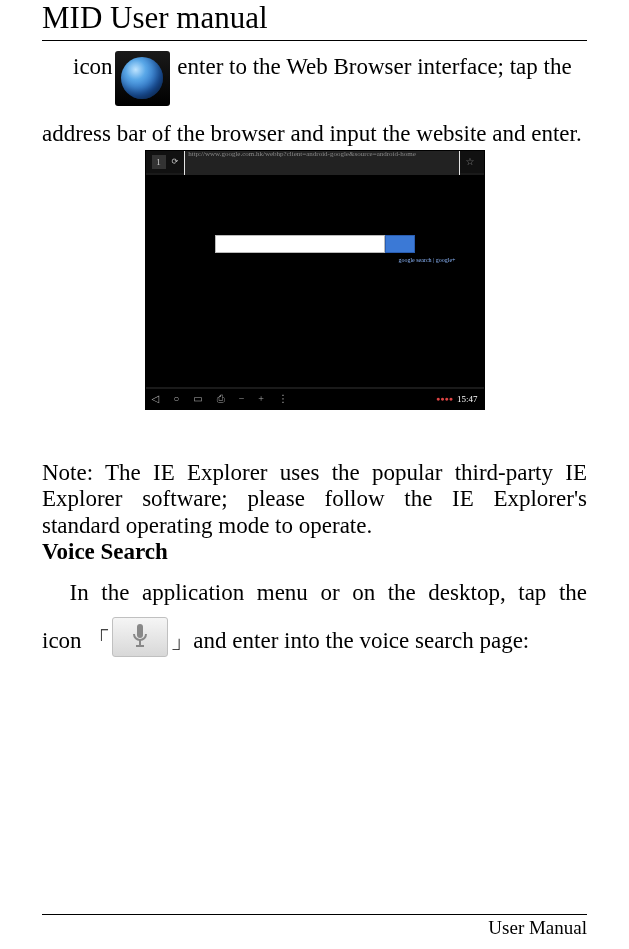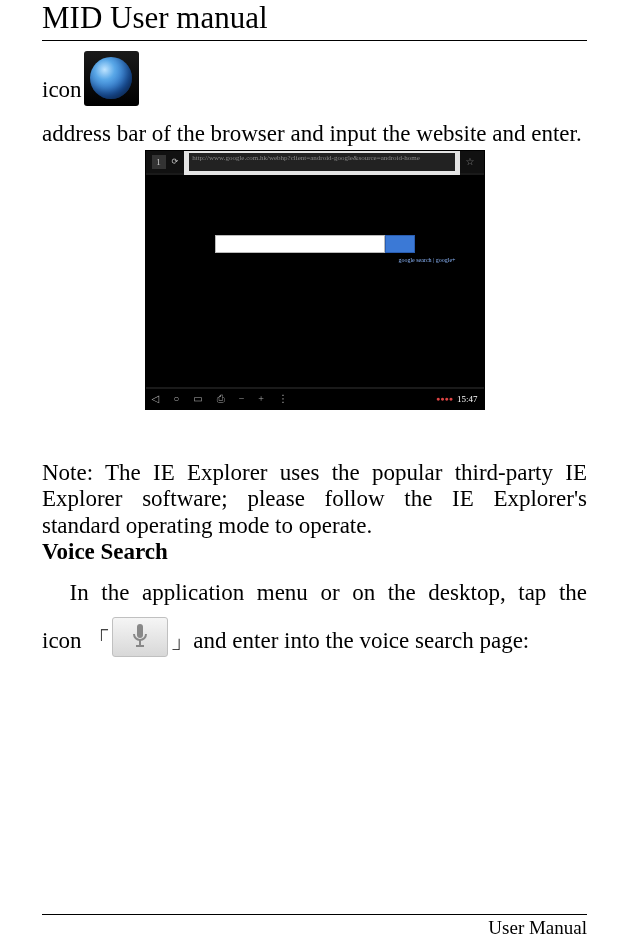--- a/index.html
+++ b/index.html
@@ -22,22 +22,22 @@
     margin-bottom: 10px;
   }
   .body-text {
     font-size: 23px;
     line-height: 1.38;
     text-align: justify;
   }
   .para1 {
     display: flex;
     flex-wrap: wrap;
-    align-items: flex-end;
     margin-bottom: 12px;
+    margin-left: 31px;
   }
   .inline-icon {
     display: inline-block;
     vertical-align: middle;
   }
   .browser-icon {
     width: 55px;
     height: 55px;
     background: linear-gradient(to bottom, #1a1a1a 0%, #000 100%);
     border-radius: 3px;
@@ -83,21 +83,21 @@
     width: 14px; height: 14px;
     background: #333;
     color: #ccc;
     display: flex; align-items: center; justify-content: center;
     font-size: 9px;
   }
   .ss-url {
     flex: 1;
     height: 28px;
     background: #222;
-    border: 5px solid #e5e5e5;
+    border: 1px solid #e5e5e5;
     color: #888;
     font-size: 7px;
     line-height: 10px;
     padding: 0 3px;
     white-space: nowrap;
     overflow: hidden;
   }
   .ss-bookmark {
     width: 12px; height: 12px;
     color: #888;
@@ -224,20 +224,21 @@
 
 <div class="header-title">MID User manual</div>
 <hr class="divider-top">
 
 <div class="body-text para1">
   <span>icon</span>
   <span class="inline-icon browser-icon">
     <span class="browser-icon-globe"></span>
   </span>
   <span>&nbsp;</span>
+  <span>enter to the Web Browser interface; tap the</span>
 </div>
 
 <div class="body-text para2">address bar of the browser and input the website and enter.</div>
 
 <div class="screenshot-wrap">
   <div class="screenshot">
     <div class="ss-topbar">
       <div class="ss-tab">1</div>
       <div>⟳</div>
       <div class="ss-url">http://www.google.com.hk/webhp?client=android-google&amp;source=android-home</div>

